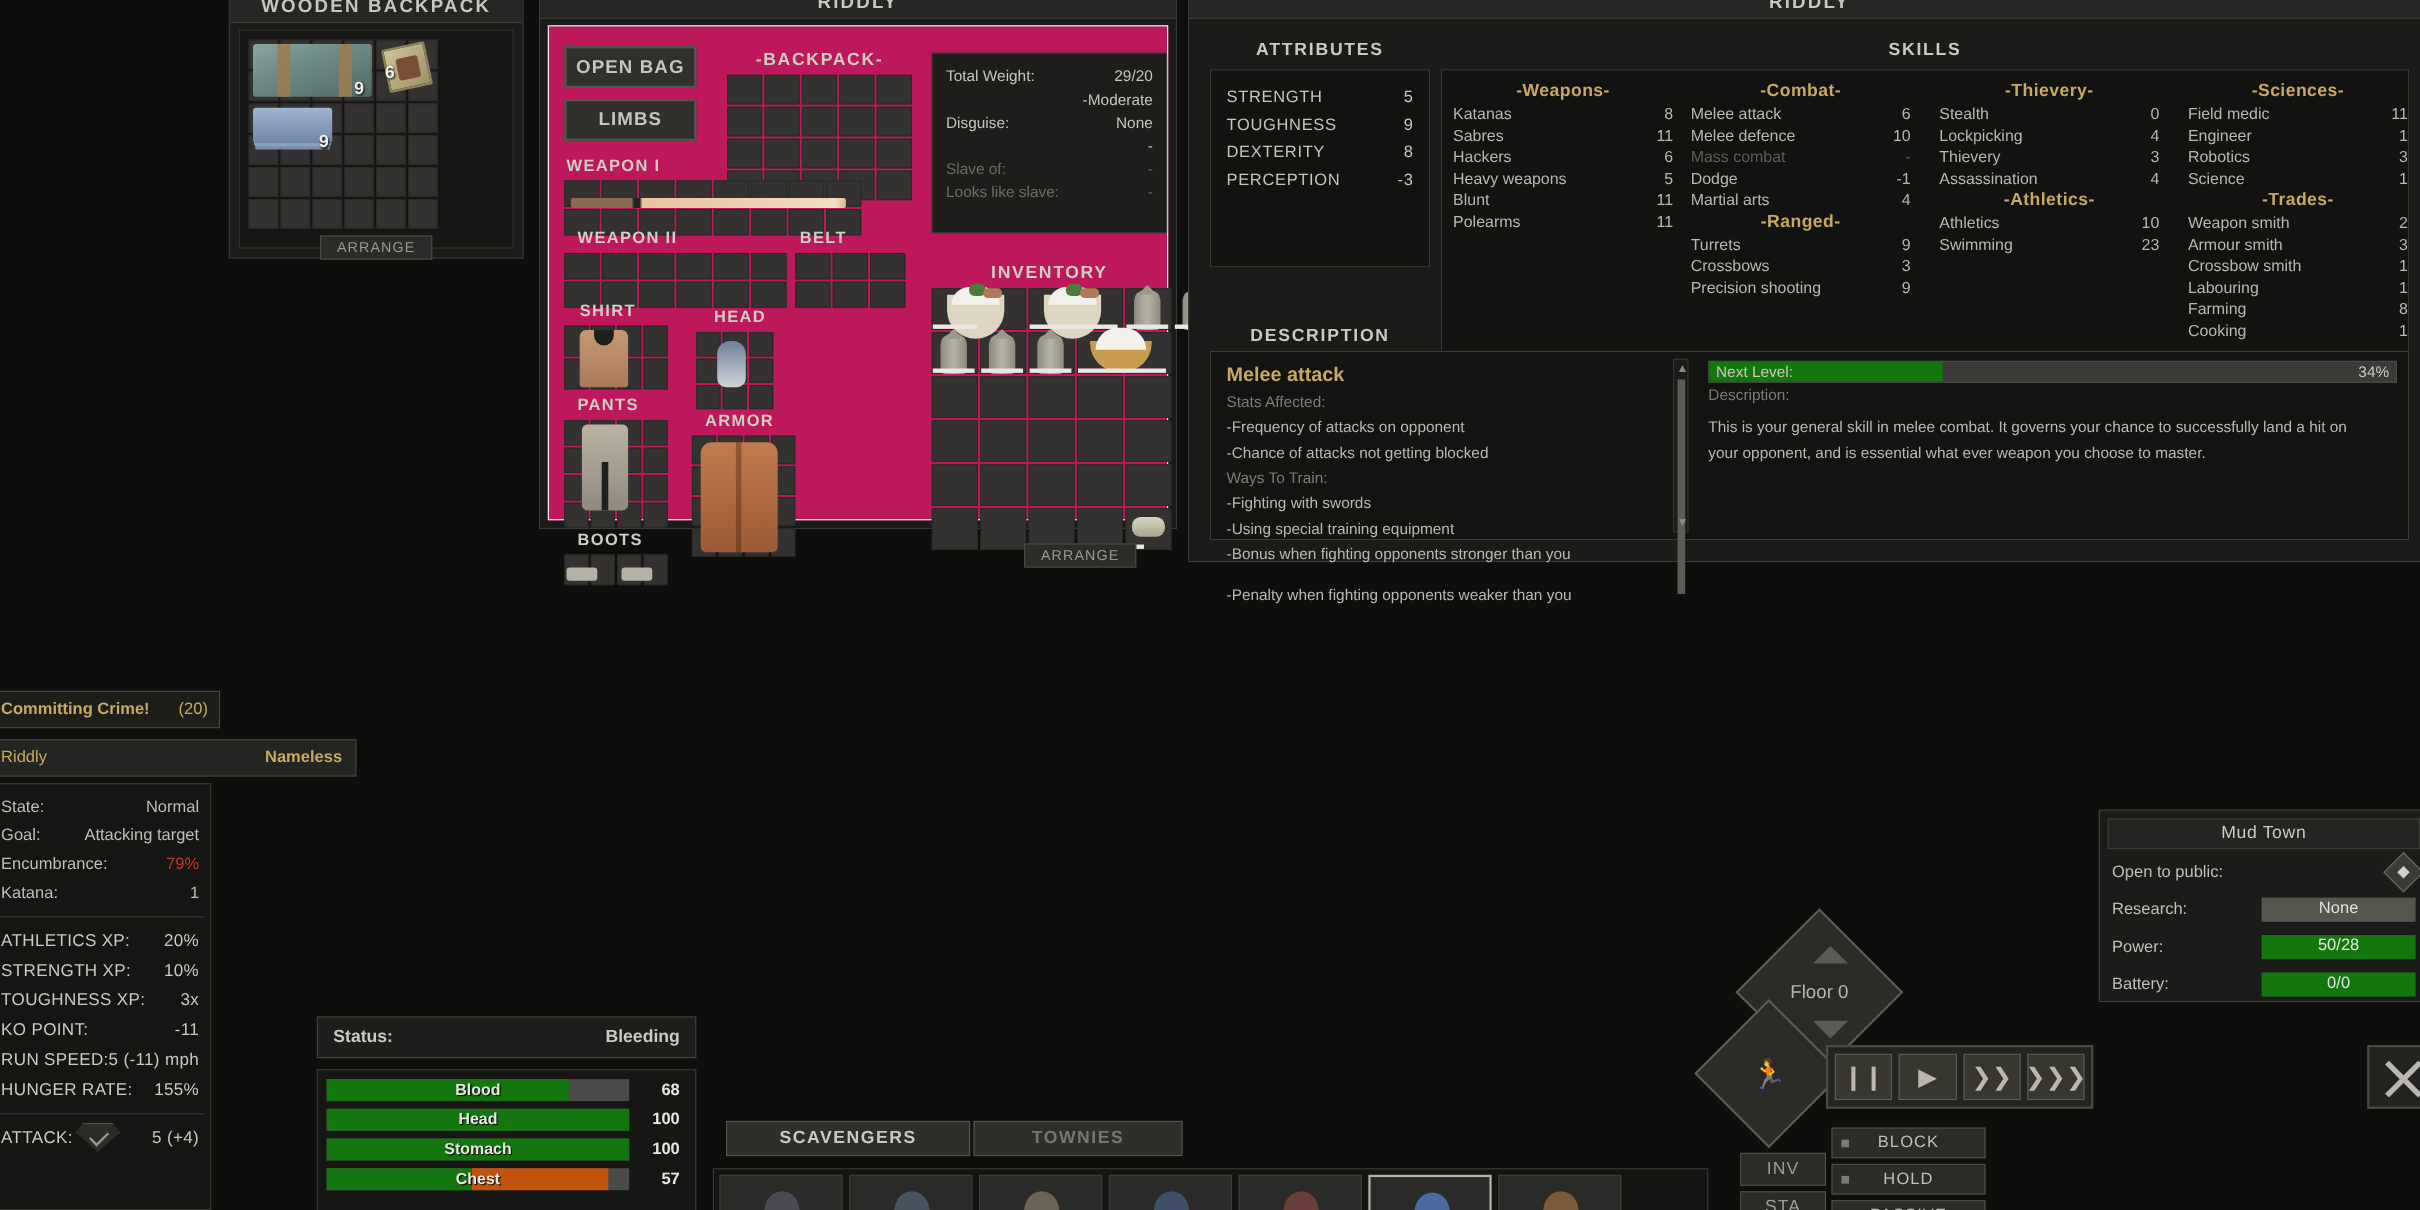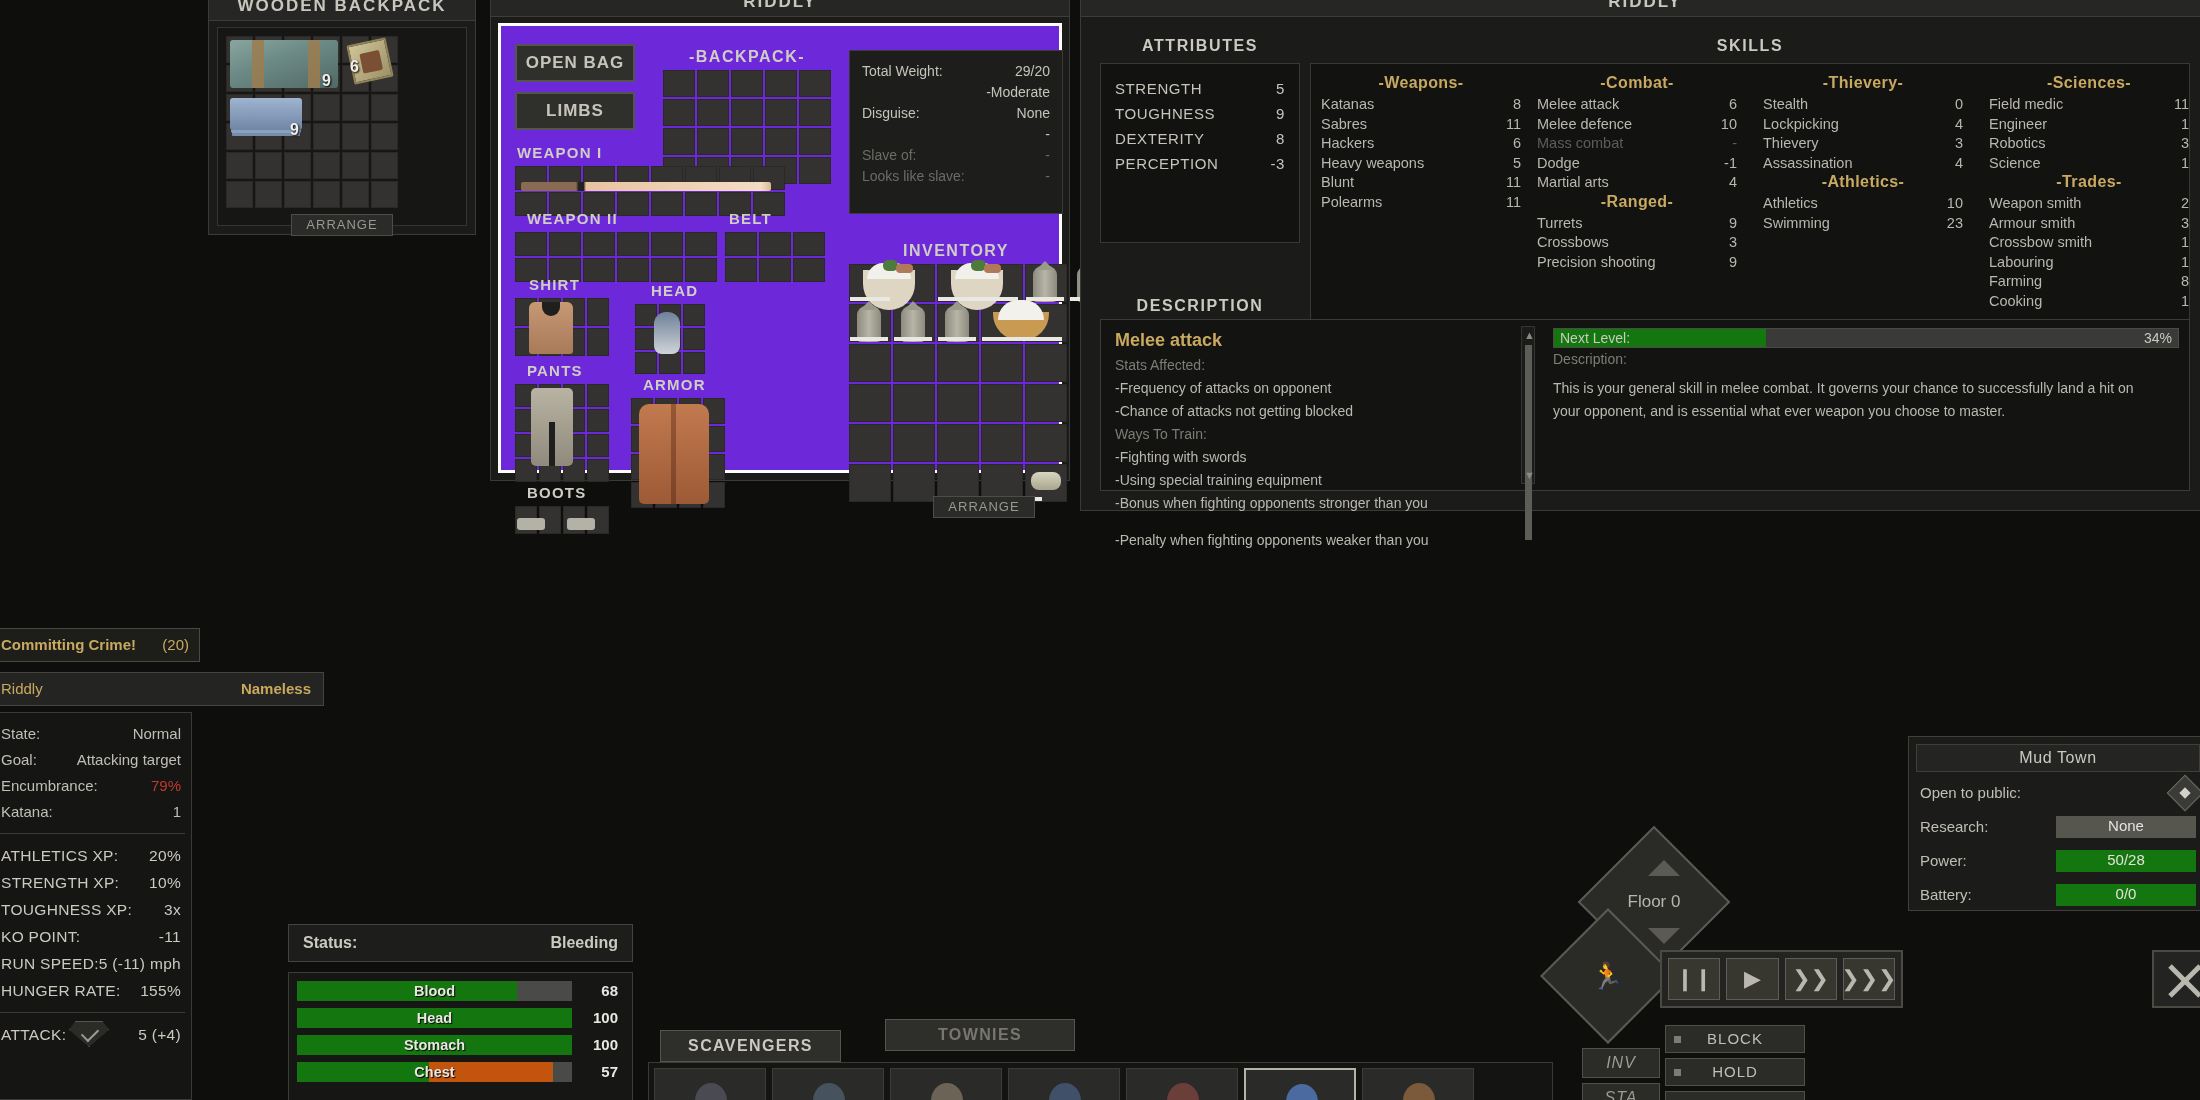--- a/index.html
+++ b/index.html
@@ -70,21 +70,21 @@
   .item-book:after{content:"";position:absolute;left:9px;top:9px;width:20px;height:20px;background:#7a4f33;border-radius:2px;}
   .item-cloth {
     position:absolute; left:4px; top:62px; width:72px; height:32px;
     background: linear-gradient(180deg,#9fb4cf,#6f86a6);
     border-radius:3px;
     box-shadow: 0 4px 0 -1px #8aa0bd, 0 8px 0 -2px #768cab;
   }
 
   
   #char-window { left: 490px; top: -14px; width: 580px; height: 495px; }
-  #char-body { position:absolute; left:7px; top:36px; right:7px; bottom:7px; background:#6d28d9; border:3px solid #ffffff; }
+  #char-body { position:absolute; left:7px; top:36px; right:7px; bottom:7px; background:#be185d; border:1px solid #ffffff; }
 
   .btn-block {
     background:#2f2f2c; border:2px solid #55554f; color:#c7c5bb;
     font-size:17px; letter-spacing:1px; text-align:center; font-weight:600;
   }
   .slot-label { color:#cfcdc4; font-size:15px; letter-spacing:1.2px; font-weight:600; }
   .sec-label { color:#cfcdc4; font-size:16px; letter-spacing:1.5px; font-weight:600; text-align:center; }
 
   
   #weightbox {
@@ -171,21 +171,21 @@
   .hbar .lbl { position:absolute; width:100%; text-align:center; line-height:20px; color:#e8e7e1; font-size:14.5px; font-weight:700; text-shadow:1px 1px 1px #000; }
   .hbar-row .num { position:absolute; right:6px; top:0; line-height:20px; color:#e8e7e1; font-size:15px; font-weight:700; }
 
   
   #update-text {
     position:absolute; left:0; top:855px; width:2200px; text-align:center;
     color:#ddd9cc; font-size:66px; font-weight:800; letter-spacing:5px;
   }
 
   
-  #tab-scav { position:absolute; left:660px; top:1019px; width:181px; height:32px;margin-top:11px; }
+  #tab-scav { position:absolute; left:660px; top:1019px; width:222px; height:32px; }
   #tab-town { position:absolute; left:885px; top:1019px; width:190px; height:32px; }
   .tab { background:#2e2e2b; border:1px solid #55544e; color:#cbc9c0; font-size:16px; letter-spacing:1.4px; text-align:center; line-height:30px; font-weight:600; }
   .tab.inactive { color:#78766f; }
   #portraits { position:absolute; left:648px; top:1062px; width:905px; height:60px; background:#141413; border:1px solid #3b3a36; padding:5px; display:flex; gap:6px; }
   .portrait { width:112px; height:50px; background:#2a2a28; border:1px solid #3d3c38; position:relative; overflow:hidden; }
   .portrait.sel { border:2px solid #b5b3a8; }
   .phead { position:absolute; left:40px; top:14px; width:32px; height:36px; border-radius:50% 50% 40% 40%; }
 
   
   #mudtown { position:absolute; left:1908px; top:736px; width:300px; height:175px; background:#1b1b19; border:1px solid #413f3a; padding:7px; }
@@ -222,21 +222,21 @@
 
   
   #orders { position:absolute; left:1665px; top:1025px; width:140px; }
   .ord { position:relative; height:28px; background:#2b2b28; border:1px solid #504f49; margin-bottom:5px; color:#c0beb5; font-size:15px; text-align:center; line-height:26px; letter-spacing:1px; }
   .ord .dot { position:absolute; left:8px; top:10px; width:7px; height:7px; background:#7d7b74; }
 
   #jobs { position:absolute; left:1820px; top:1025px; width:300px; height:75px; background:#161615; border:1px solid #3b3a36; padding:6px 8px; }
   .job-line { color:#b1afa7; font-size:14px; line-height:21px; }
 
   #invbtns { position:absolute; left:1582px; top:1048px; width:78px; }
-  .invb { height:30px; background:#2b2b28; border:1px solid #504f49; color:#9d9b93; font-size:16px; text-align:center; line-height:28px; letter-spacing:1px; margin-bottom:5px;font-style:italic; }
+  .invb { height:30px; background:#2b2b28; border:1px solid #504f49; color:#9d9b93; font-size:16px; text-align:center; line-height:28px; letter-spacing:1px; margin-bottom:5px; }
 
   
   .rice-bowl { position:absolute; left:4px; top:6px; width:52px; height:40px; background:#ded6c3; border-radius:0 0 26px 26px; }
   .rice-bowl:after{content:"";position:absolute;left:4px;top:-7px;width:44px;height:16px;background:#f2f0ea;border-radius:22px 22px 0 0;}
   .rice-bowl .grn{position:absolute;left:20px;top:-10px;width:15px;height:11px;background:#4e7b3c;border-radius:5px;z-index:2;}
   .rice-bowl .mt{position:absolute;left:33px;top:-6px;width:17px;height:9px;background:#b07a5a;border-radius:4px;z-index:2;}
   .fish { position:absolute; width:24px; height:54px; background:linear-gradient(90deg,#8c8b7e,#b6b5a6,#8c8b7e); border-radius:9px 9px 4px 4px; }
   .fish:after{content:"";position:absolute;left:3px;top:-5px;width:0;height:0;border-left:9px solid transparent;border-right:9px solid transparent;border-bottom:9px solid #9a9a8b;}
   .rice-plate { position:absolute; left:4px; top:14px; width:56px; height:28px; background:#c89a52; border-radius:0 0 26px 26px; }
   .rice-plate:after{content:"";position:absolute;left:5px;top:-12px;width:46px;height:20px;background:#f3f1ec;border-radius:24px 24px 0 0;}

